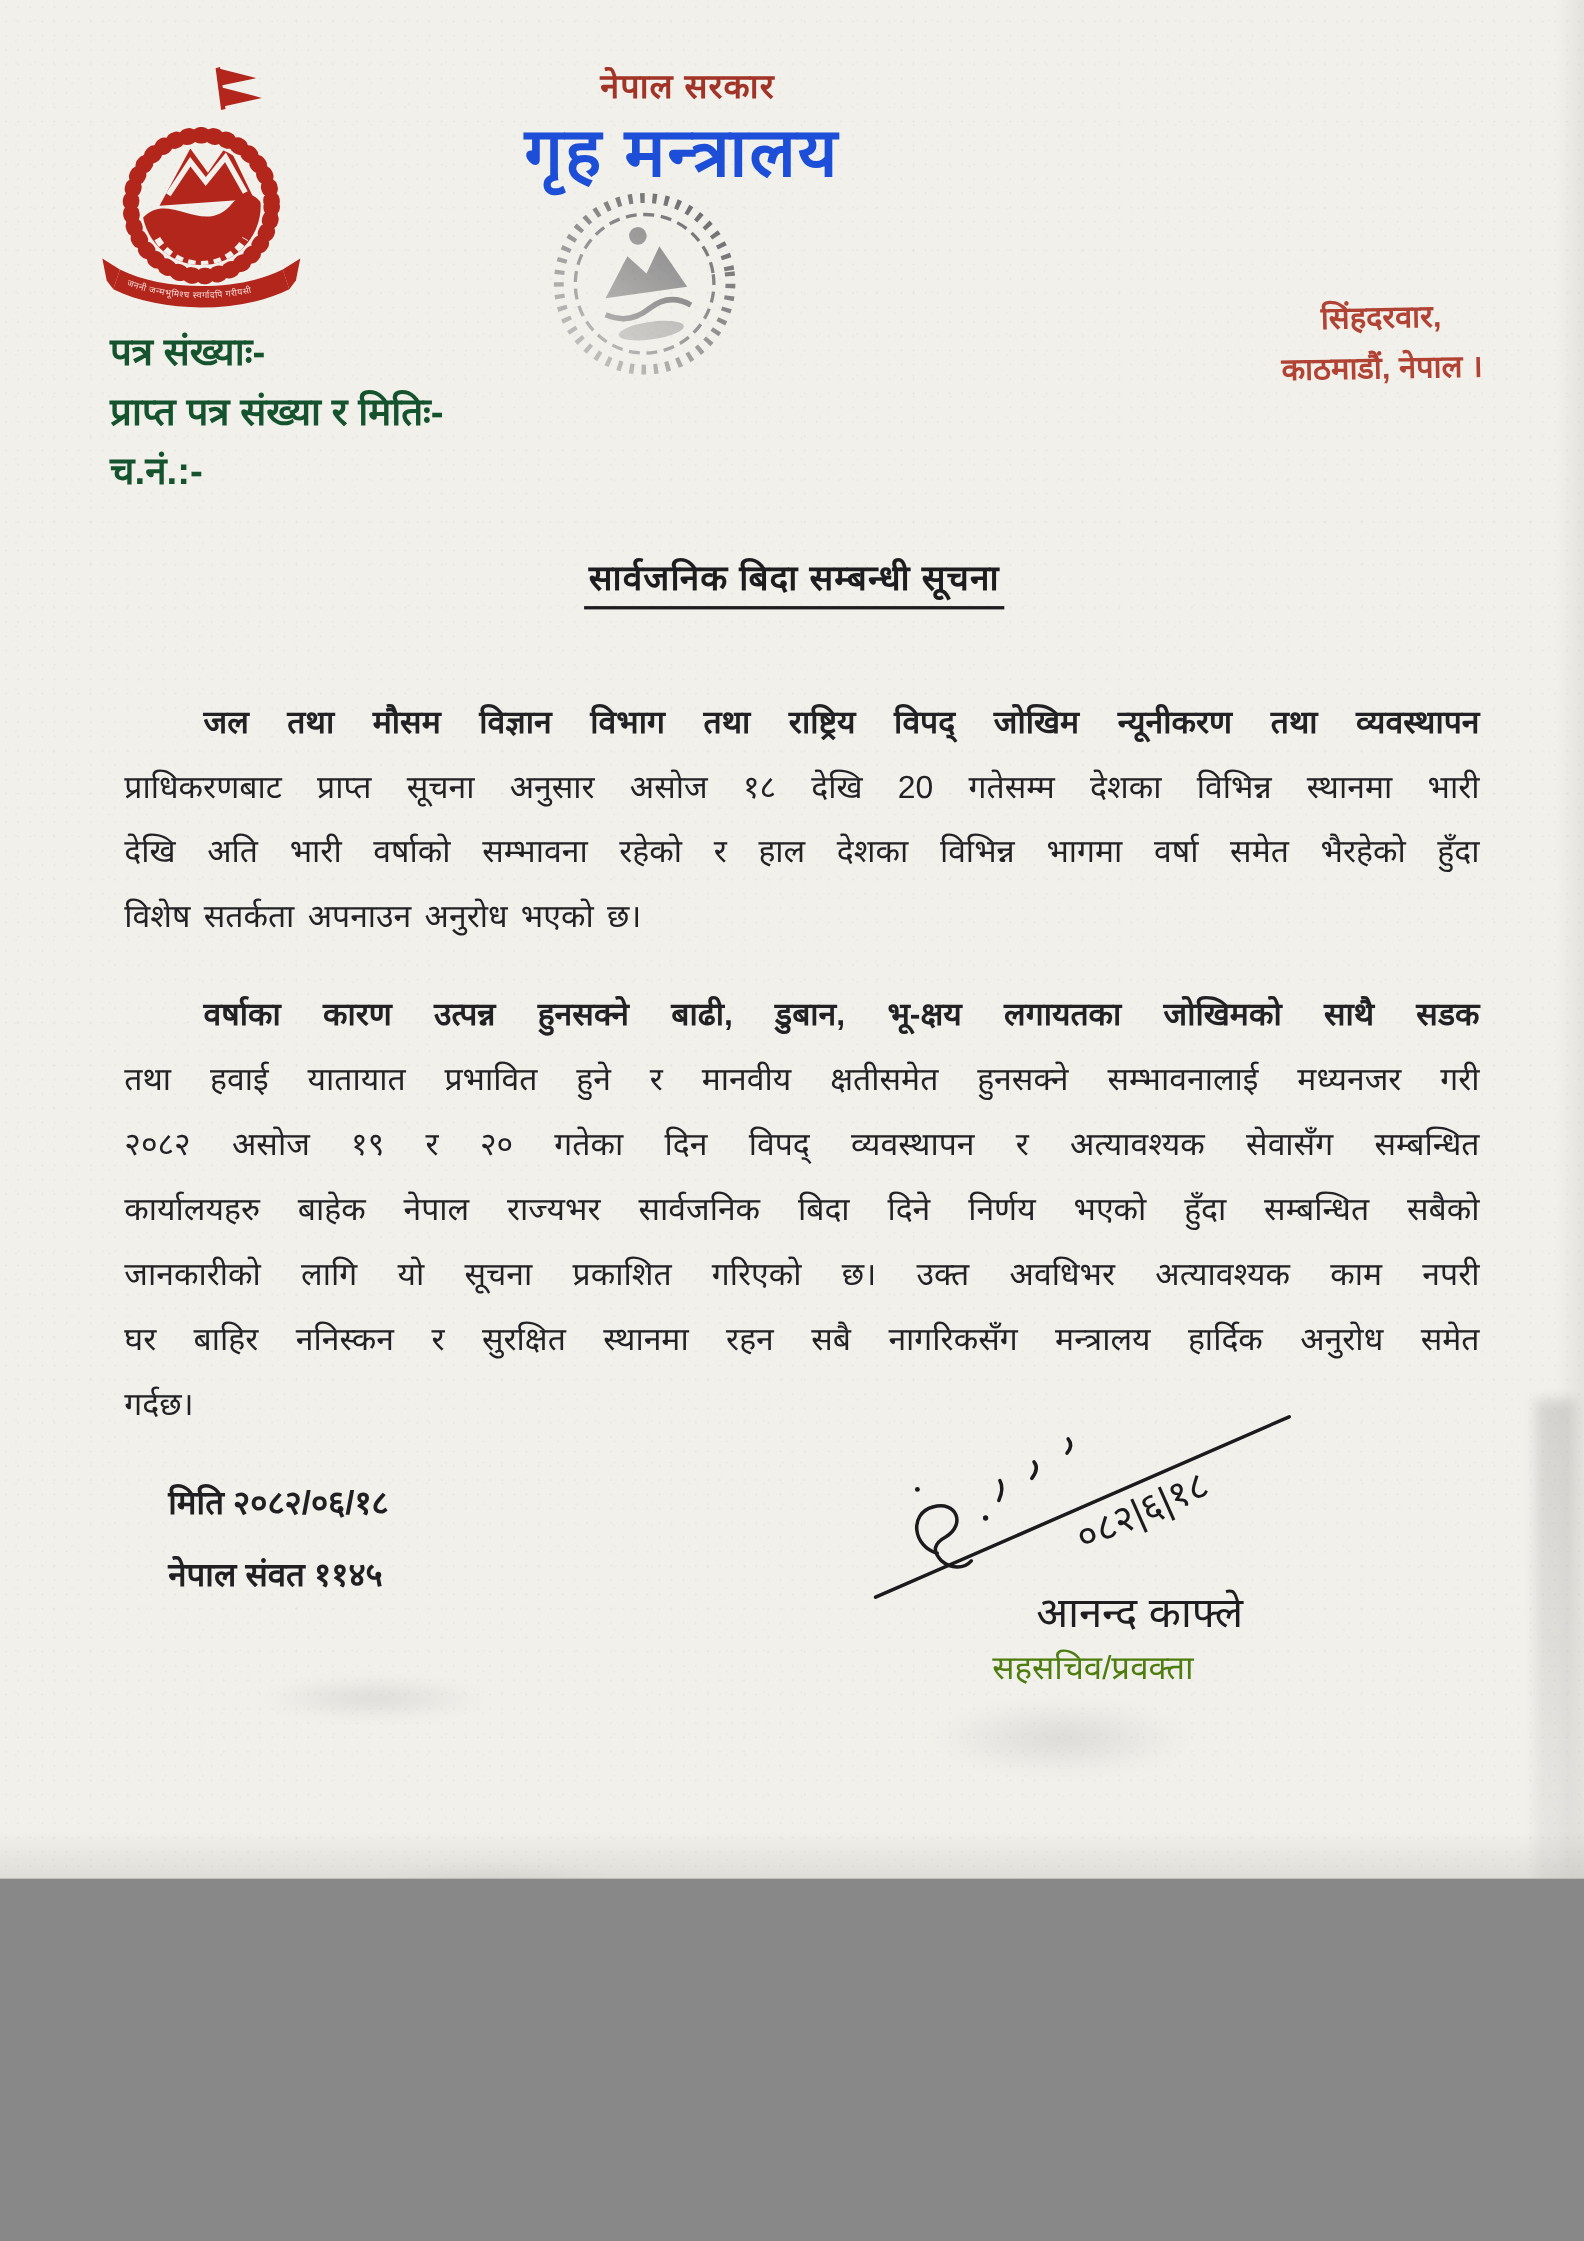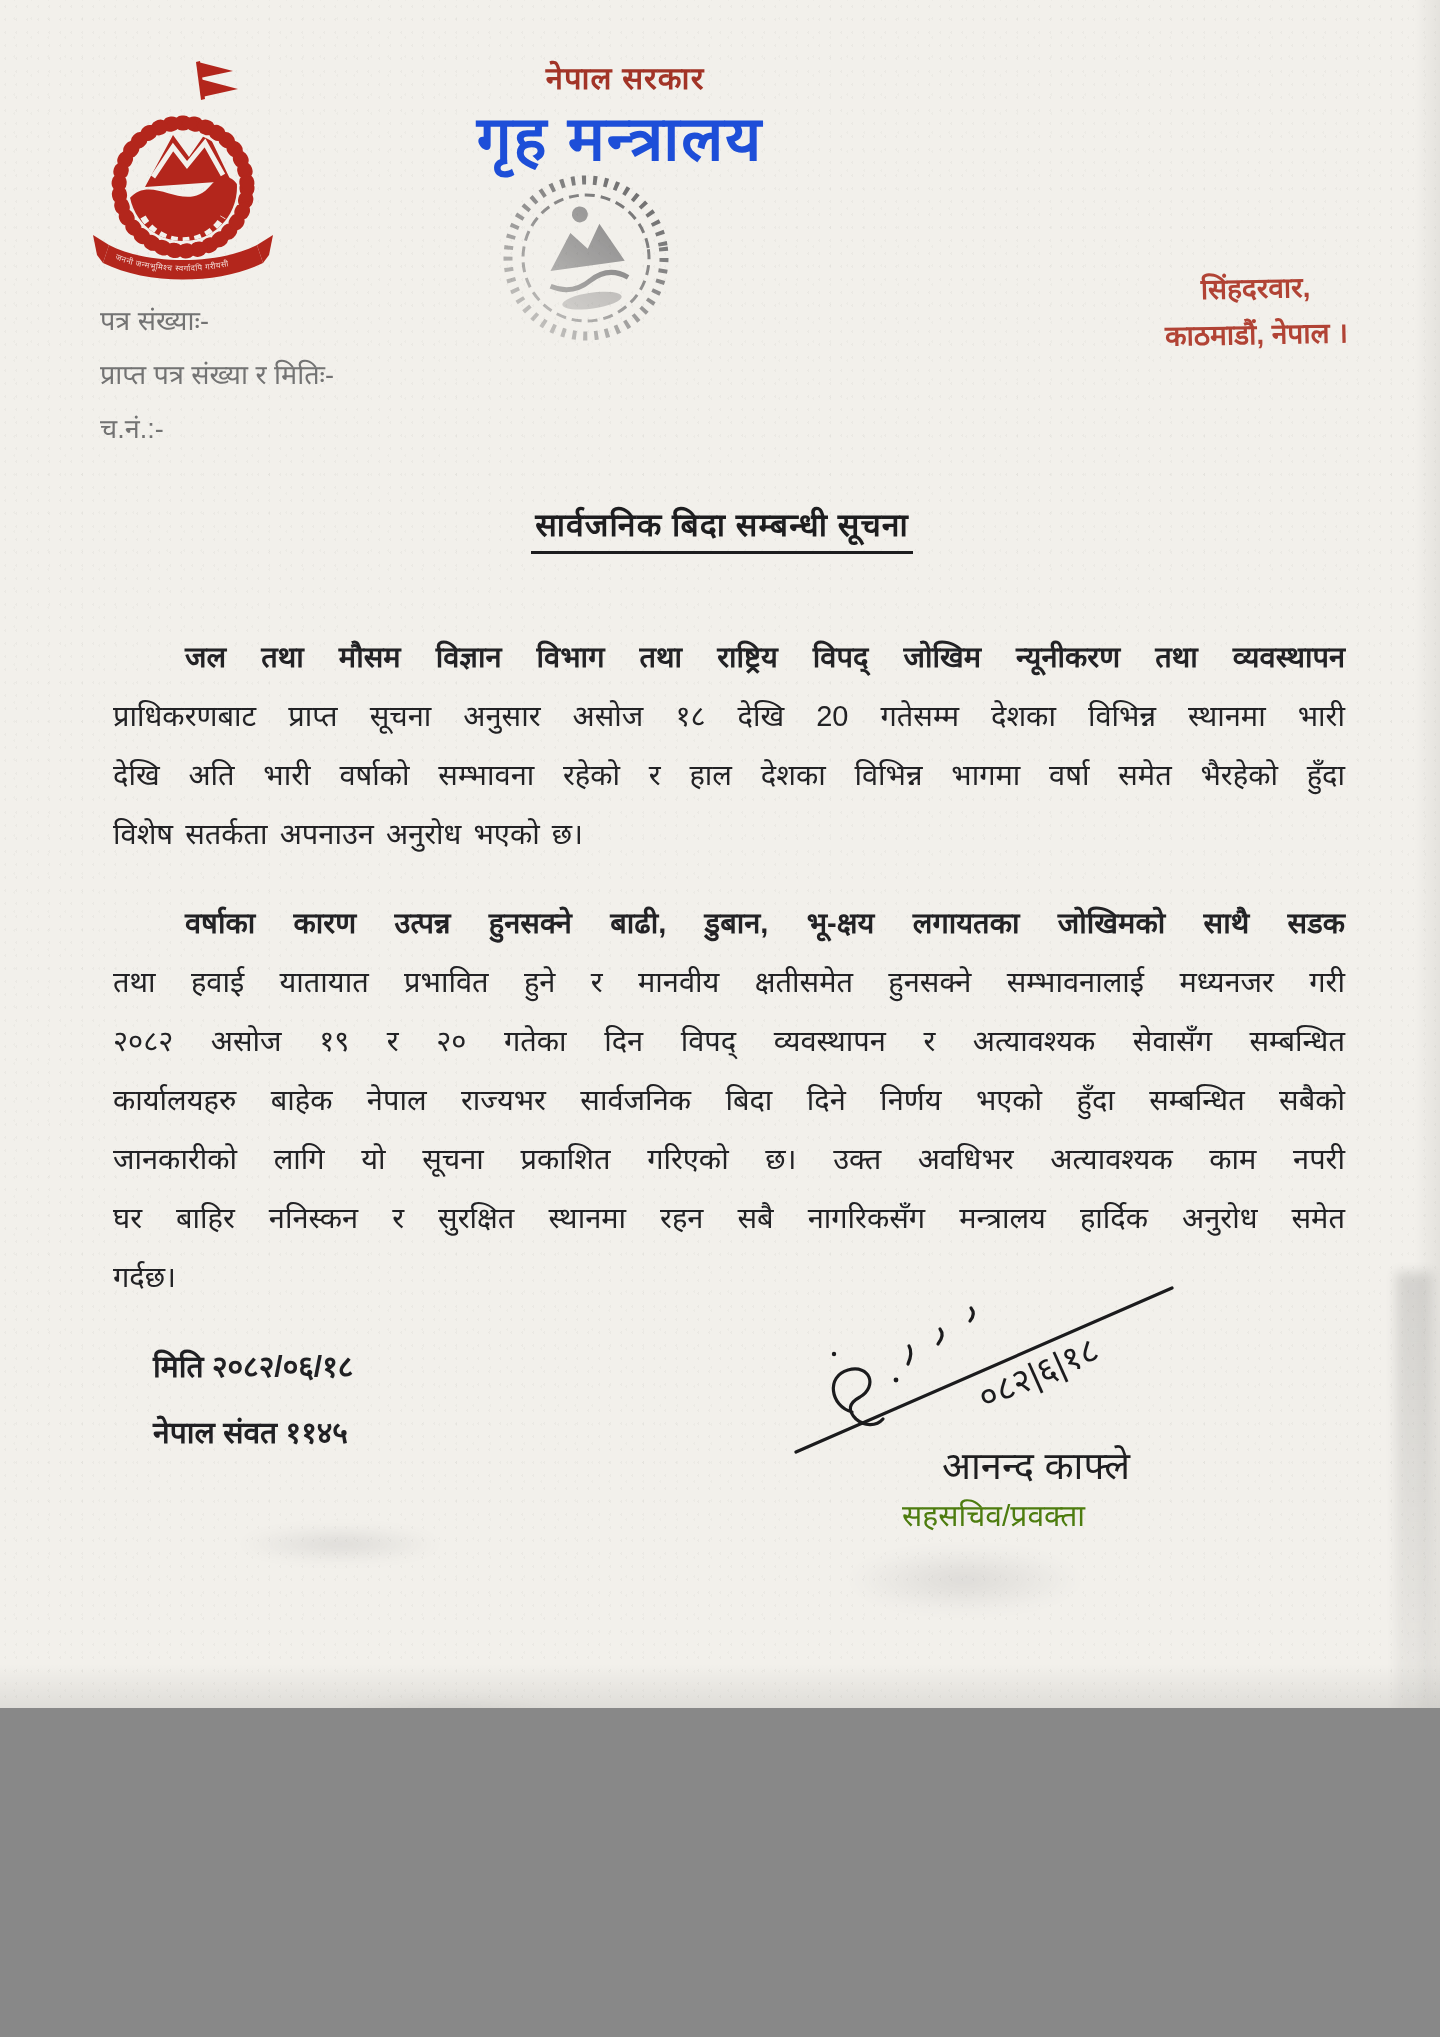--- a/index.html
+++ b/index.html
@@ -19,22 +19,22 @@
   .abs{position:absolute;}
 
   .gov-name{left:0;top:56px;width:1250px;text-align:center;
     font-size:31px;font-weight:bold;color:#a23427;letter-spacing:1px;}
   .ministry{left:0;top:94px;width:1240px;text-align:center;
     font-size:62px;font-weight:bold;color:#1d4ed8;letter-spacing:2px;}
 
   .emblem{left:92px;top:58px;}
   .stamp{left:498px;top:170px;opacity:.78;filter:blur(.6px);}
 
-  .ref-block{left:100px;top:294px;font-size:27px;font-weight:normal;
-    color:#737373;line-height:54px;}
+  .ref-block{left:100px;top:294px;font-size:35px;font-weight:bold;
+    color:#14532d;line-height:54px;}
   .address{left:1128px;top:266px;width:256px;text-align:center;
     font-size:28px;font-weight:bold;color:#b14335;line-height:46px;
     transform:rotate(-1.1deg);}
 
   .subject{left:0;top:502px;width:1444px;text-align:center;}
   .subject span{display:inline-block;font-size:32px;font-weight:bold;color:#1d1d1f;
     border-bottom:3px solid #1d1d1f;padding:0 4px 6px 4px;letter-spacing:1px;}
 
   .body-text{left:113px;top:628px;width:1232px;font-size:29px;color:#222225;
     line-height:59px;}

